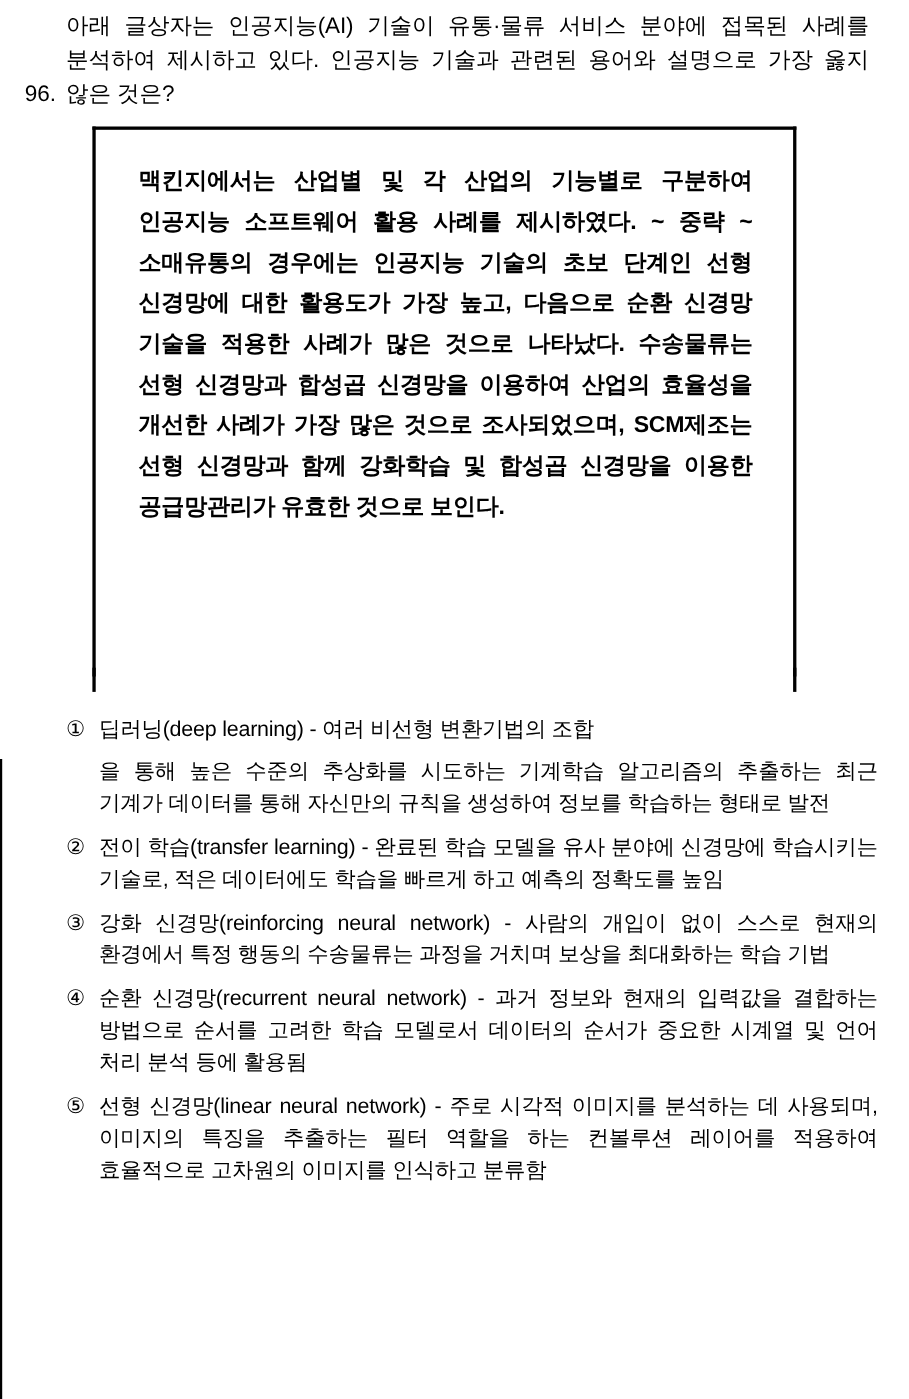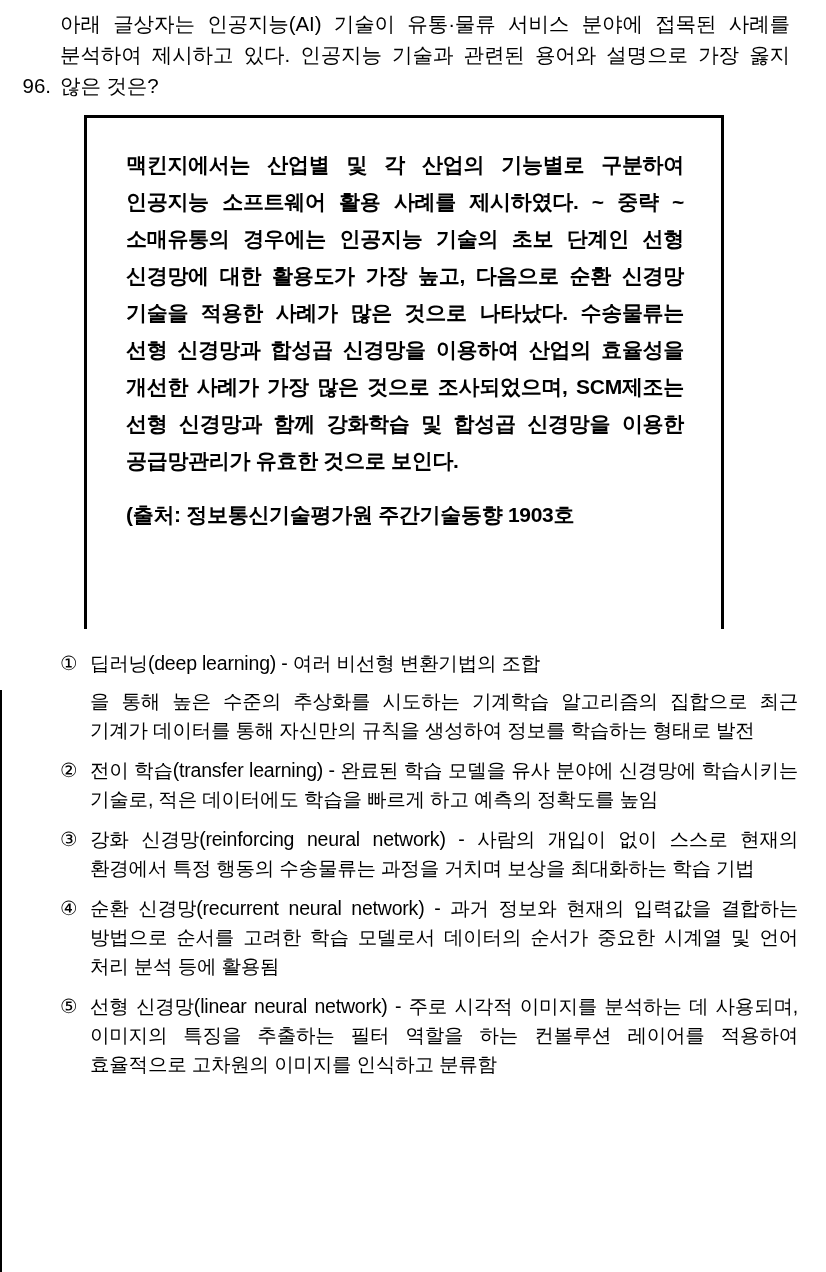--- a/index.html
+++ b/index.html
@@ -152,36 +152,35 @@
 <div class="page">
 
   <div class="stem">
     <div class="stem-num">96.</div>
     <div class="stem-text">아래 글상자는 인공지능(AI) 기술이 유통·물류 서비스 분야에 접목된 사례를 분석하여 제시하고 있다. 인공지능 기술과 관련된 용어와 설명으로 가장 옳지 않은 것은?</div>
   </div>
 
   <div class="passage-wrap">
     <div class="passage-box">
       <p>맥킨지에서는 산업별 및 각 산업의 기능별로 구분하여 인공지능 소프트웨어 활용 사례를 제시하였다. ~ 중략 ~ 소매유통의 경우에는 인공지능 기술의 초보 단계인 선형 신경망에 대한 활용도가 가장 높고, 다음으로 순환 신경망 기술을 적용한 사례가 많은 것으로 나타났다. 수송물류는 선형 신경망과 합성곱 신경망을 이용하여 산업의 효율성을 개선한 사례가 가장 많은 것으로 조사되었으며, SCM제조는 선형 신경망과 함께 강화학습 및 합성곱 신경망을 이용한 공급망관리가 유효한 것으로 보인다.</p>
-      <p class="src">(출처: 정보통신기술평가원 주간기술동향 1903호</p>
     </div>
     <div class="box-bottom">
       <div class="tick-l"></div>
       <div class="tick-r"></div>
       <div class="cut-text">에서 발췌)</div>
     </div>
   </div>
 
   <div class="options">
 
     <div class="opt opt-1">
       <div class="opt-num">①</div>
       <div class="opt-body">
         <span class="first-line">딥러닝(deep learning) - 여러 비선형 변환기법의 조합</span>
-        <span class="rest">을 통해 높은 수준의 추상화를 시도하는 기계학습 알고리즘의 집합으로 최근 기계가 데이터를 통해 자신만의 규칙을 생성하여 정보를 학습하는 형태로 발전</span>
+        <span class="rest">을 통해 높은 수준의 추상화를 시도하는 기계학습 알고리즘의 추출하는 최근 기계가 데이터를 통해 자신만의 규칙을 생성하여 정보를 학습하는 형태로 발전</span>
       </div>
     </div>
 
     <div class="opt">
       <div class="opt-num">②</div>
       <div class="opt-body">전이 학습(transfer learning) - 완료된 학습 모델을 유사 분야에 신경망에 학습시키는 기술로, 적은 데이터에도 학습을 빠르게 하고 예측의 정확도를 높임</div>
     </div>
 
     <div class="opt">
       <div class="opt-num">③</div>

